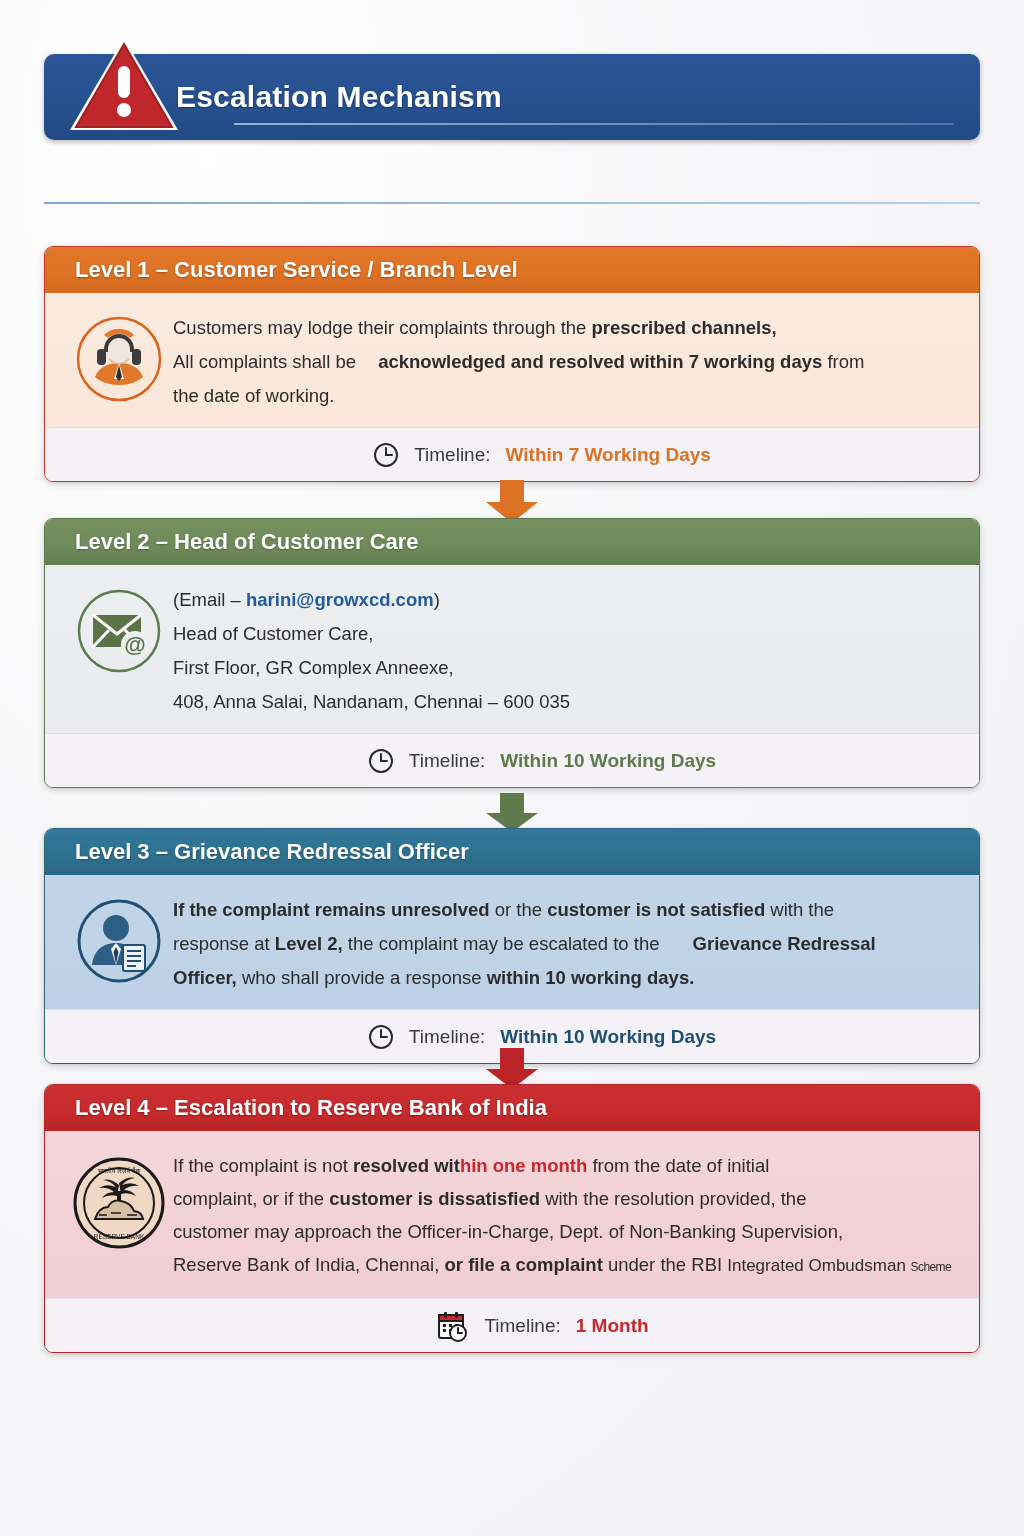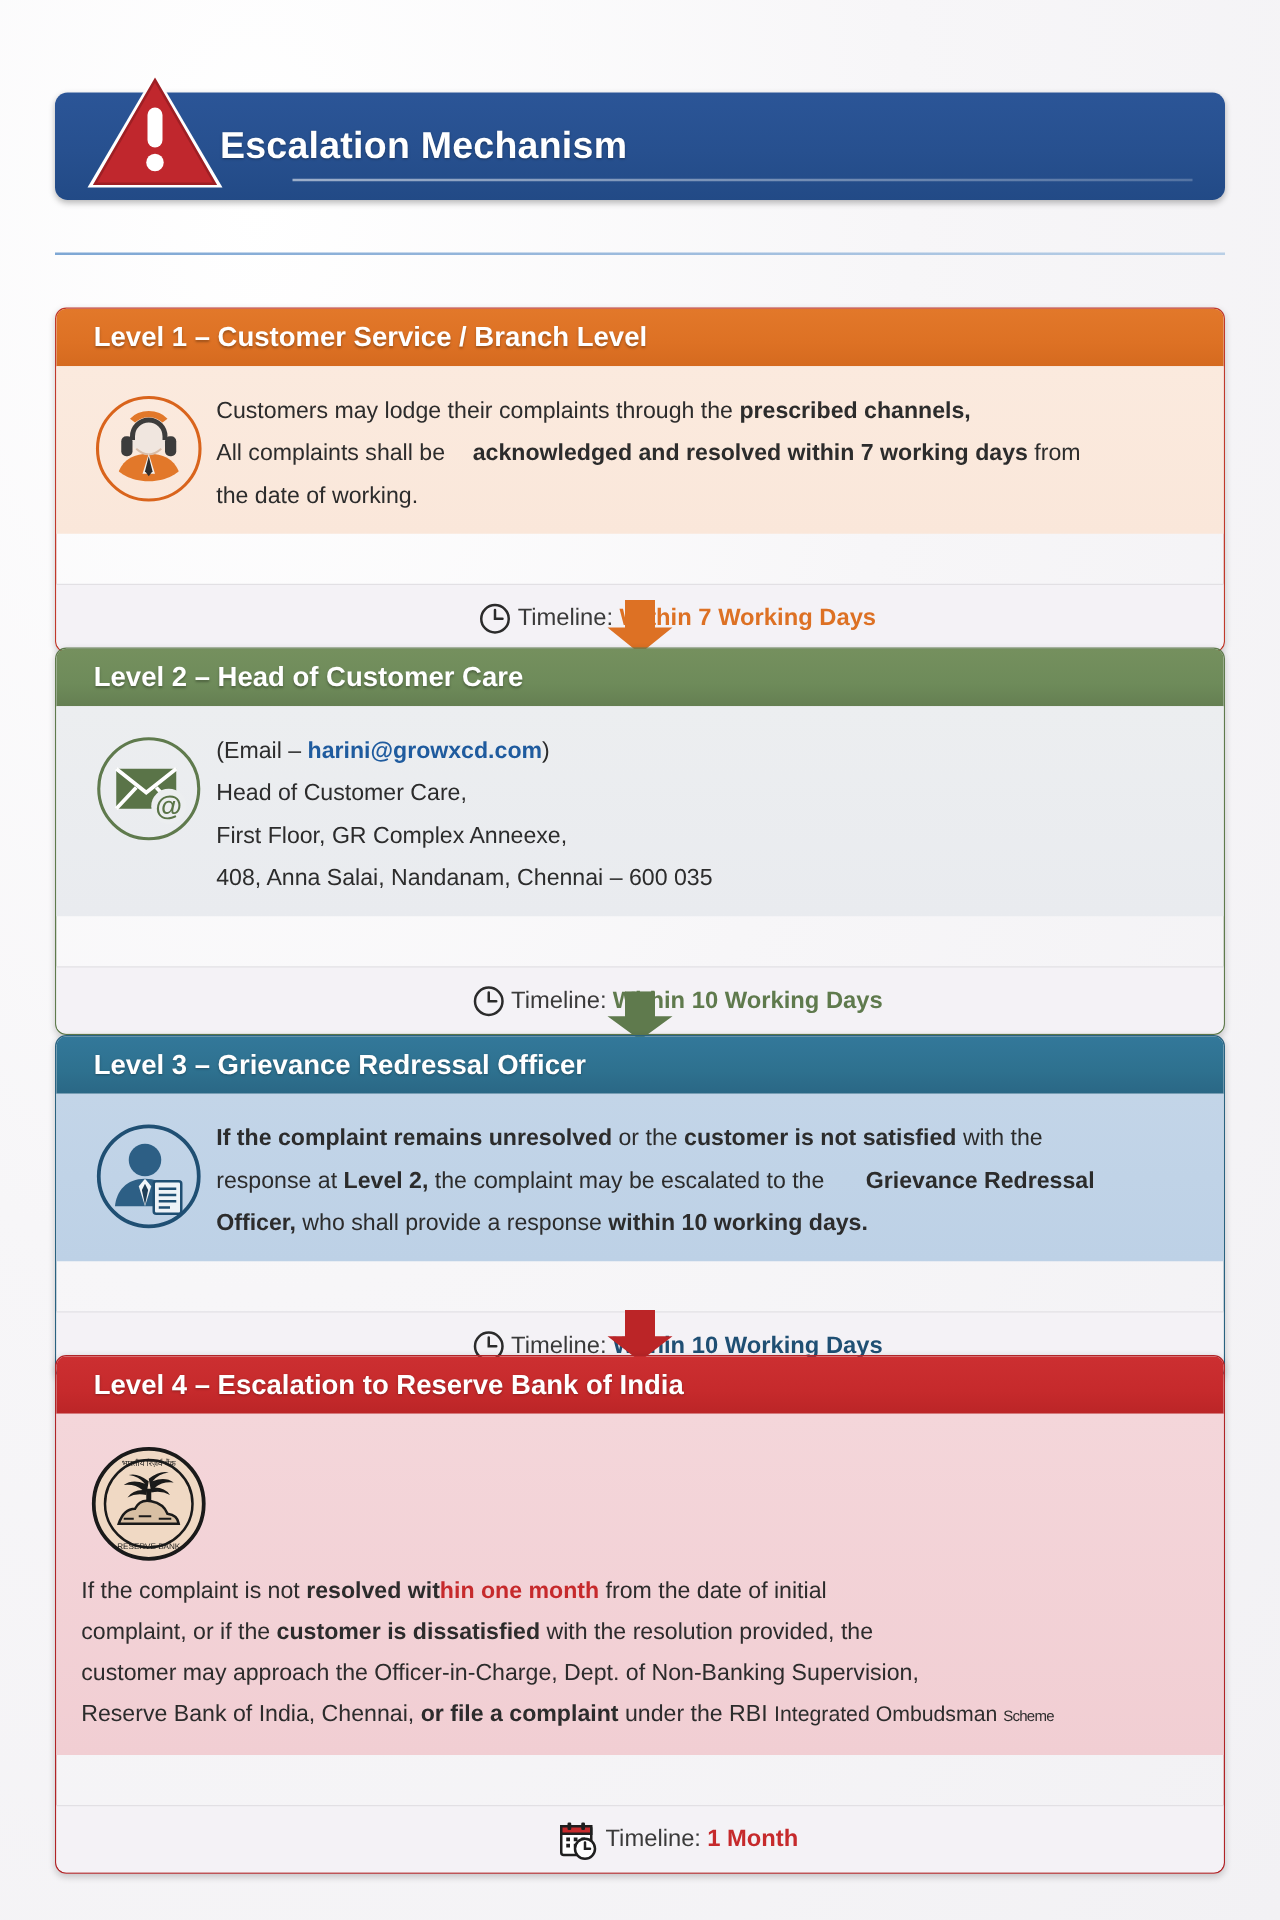--- a/index.html
+++ b/index.html
@@ -10,21 +10,21 @@
   }
   #page {
     position: relative;
     width: 1024px; height: 1536px;
     background:
       radial-gradient(ellipse at 20% 10%, #ffffff 0%, #f7f6f8 45%, #f2f1f4 100%);
     overflow: hidden;
   }
 
   
-  .header-wrap { position: absolute; left: 44px; top: 74px; width: 936px; height: 86px; }
+  .header-wrap { position: absolute; left: 44px; top: 54px; width: 936px; height: 86px; }
   .header-bar {
     position: absolute; left: 0; top: 0; width: 936px; height: 86px;
     background: linear-gradient(180deg, #2b5597 0%, #27508f 55%, #224a86 100%);
     border-radius: 10px;
     box-shadow: 0 2px 5px rgba(0,0,0,0.28);
   }
   .header-underline {
     position: absolute; left: 190px; right: 26px; bottom: 15px; height: 2px;
     background: linear-gradient(90deg, rgba(255,255,255,0.55), rgba(255,255,255,0.22));
   }
@@ -54,25 +54,24 @@
   .card-body {
     display: flex; align-items: flex-start;
     padding: 16px 26px 14px 20px;
   }
   .icon-col { width: 108px; flex: none; display: flex; justify-content: center; padding-top: 6px; }
   .text-col { flex: 1; padding-top: 2px; }
   .line { font-size: 18.5px; line-height: 34px; color: #2c2c2c; }
 
   .timeline-row {
     display: flex; align-items: center; justify-content: center;
-    gap: 5px; height: 54px;
+    gap: 15px; height: 54px;
     border-top: 1px solid rgba(0,0,0,0.07);
     background: #f4f2f6;
     padding-left: 60px;
-    margin-top: 40px;
   }
   .timeline-label { font-size: 19px; color: #3a3a3a; }
   .timeline-value { font-size: 19px; font-weight: bold; }
 
   
   .arrow { position: absolute; left: 50%; transform: translateX(-50%); width: 56px; }
 
   
   #card1 { top: 246px; border: 1.5px solid #c0392b; }
   #card1 .card-head { background: linear-gradient(180deg, #e2782a 0%, #dd7124 60%, #d56a1f 100%); }
@@ -87,21 +86,21 @@
 
   
   #card3 { top: 828px; border: 1.5px solid #2a6280; }
   #card3 .card-head { background: linear-gradient(180deg, #33789a 0%, #2e718f 60%, #2a6785 100%); }
   #card3 .card-body { background: linear-gradient(180deg, #c3d5e8 0%, #bdd1e6 100%); }
   #card3 .timeline-value { color: #1f4f73; }
 
   
   #card4 { top: 1084px; border: 1.5px solid #b02427; }
   #card4 .card-head { background: linear-gradient(180deg, #cc2f31 0%, #c62a2c 60%, #bb2527 100%); }
-  #card4 .card-body { background: linear-gradient(180deg, #f4d6da 0%, #f1ced3 100%); flex-direction: column; }
+  #card4 .card-body { background: linear-gradient(180deg, #f4d6da 0%, #f1ced3 100%); }
   #card4 .timeline-value { color: #c62a2c; }
   #card4 .line { line-height: 33px; }
   .shrink-a { font-size: 17px; }
   .shrink-c { font-size: 12px; letter-spacing: -0.6px; }
 
   .email-link { color: #1f5b9e; font-weight: bold; }
   .red-em { color: #c62a2c; font-weight: bold; }
 </style>
 </head>
 <body>

